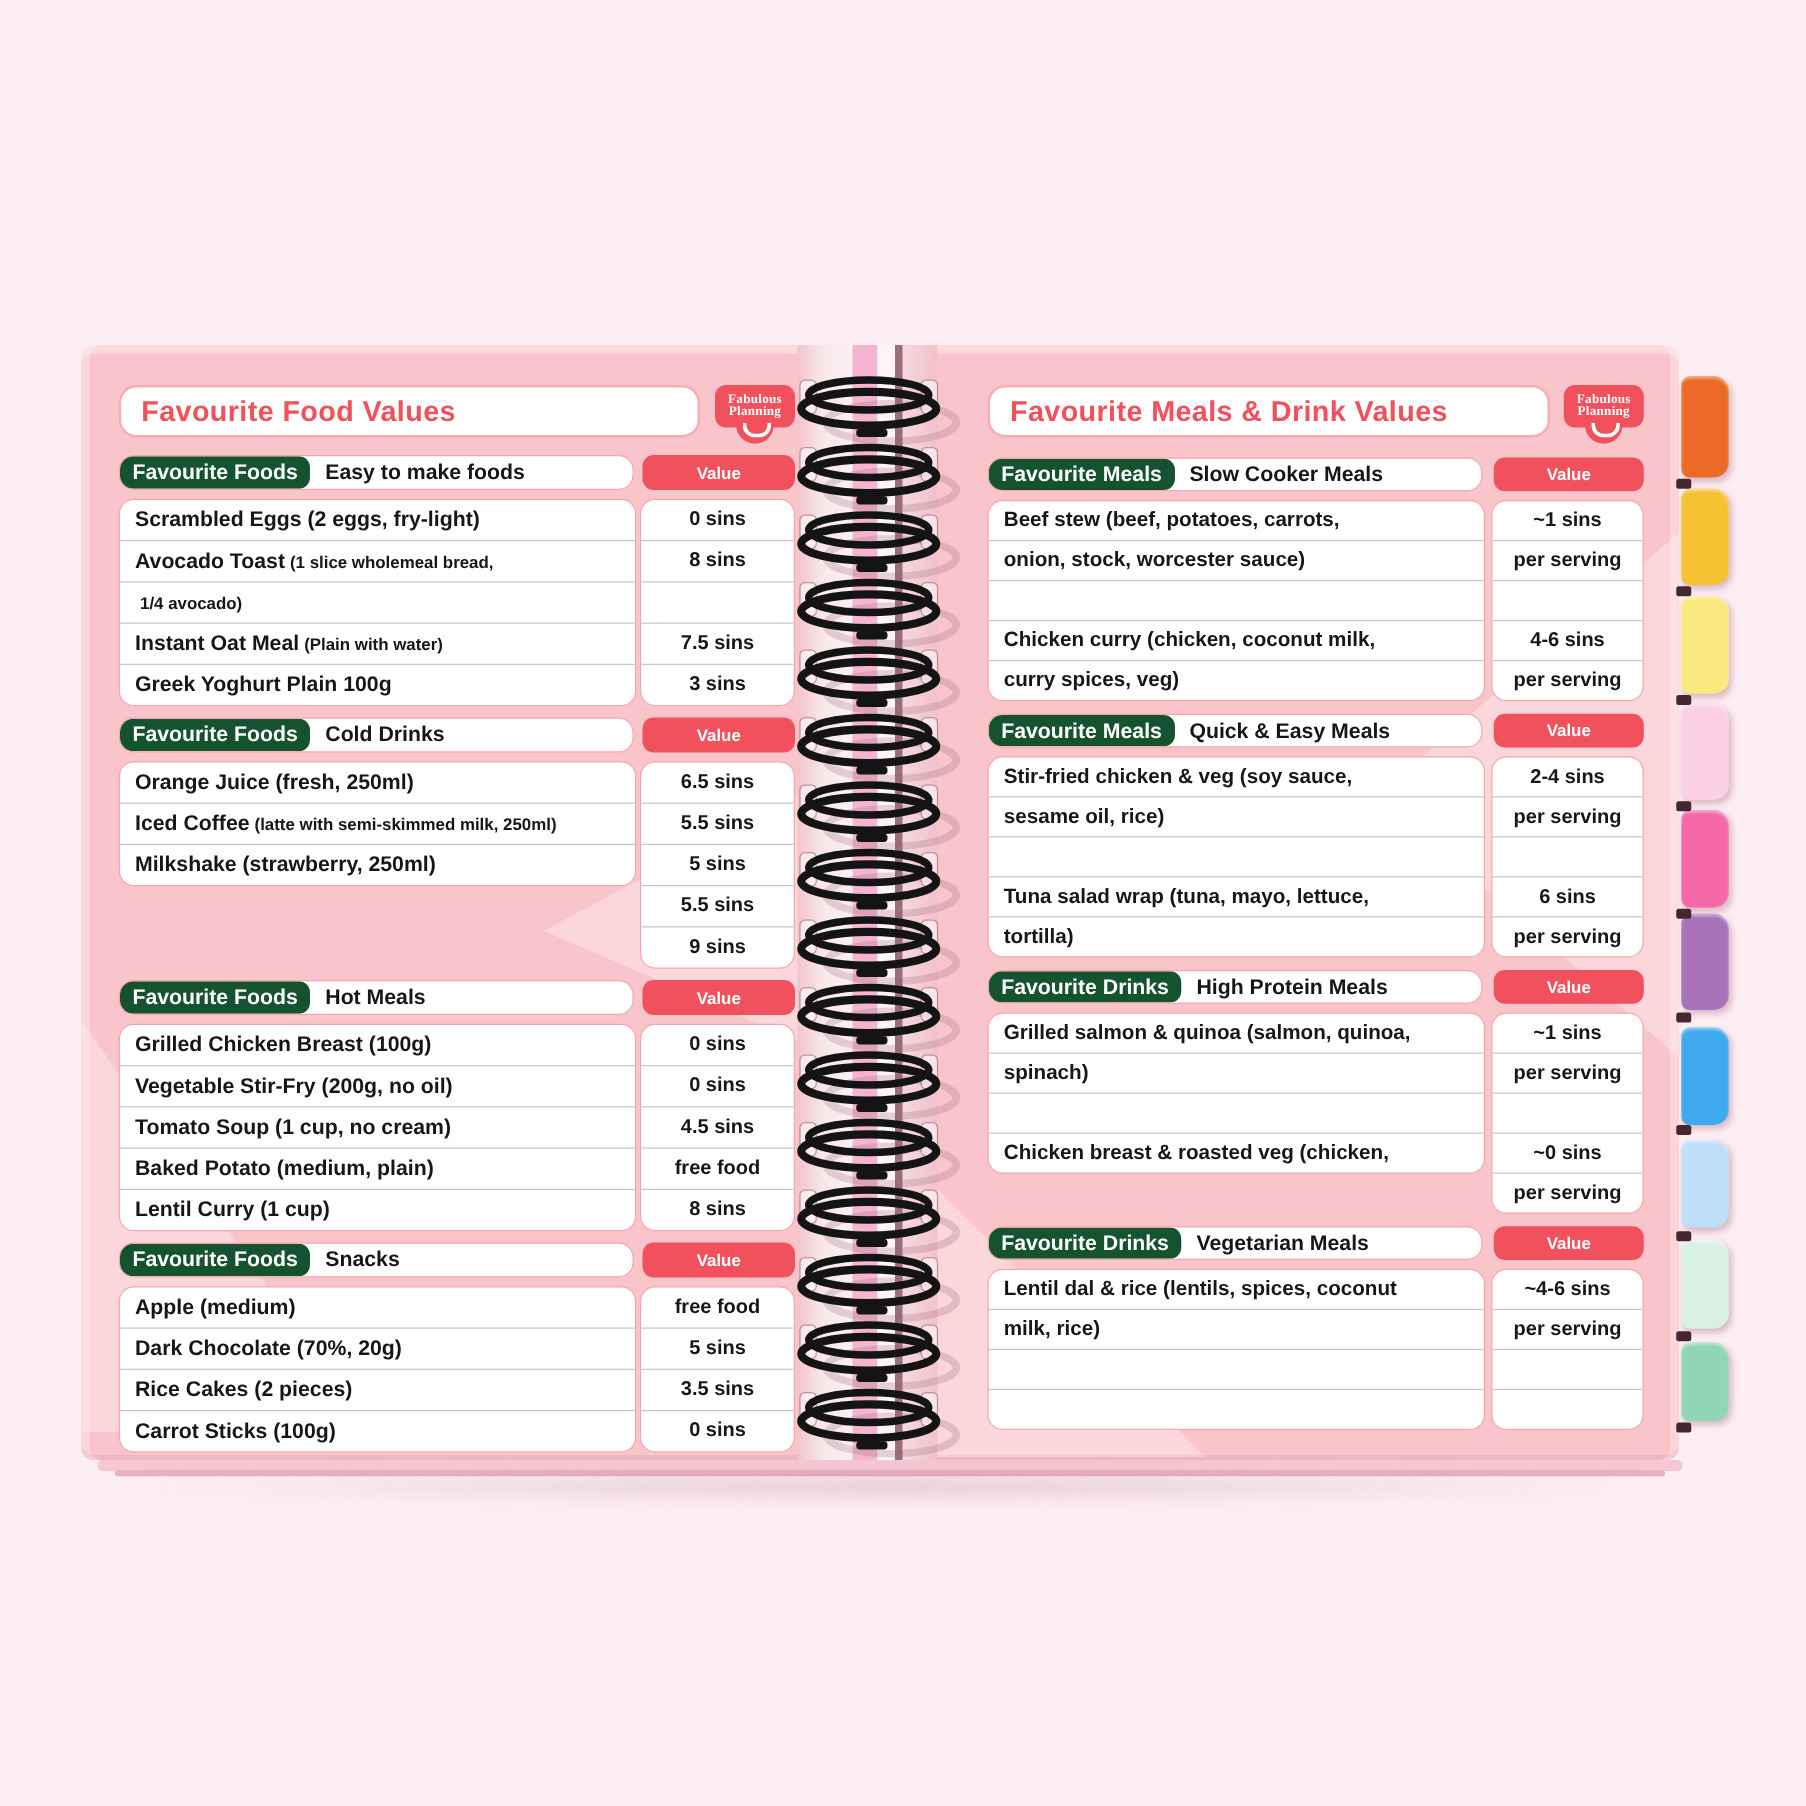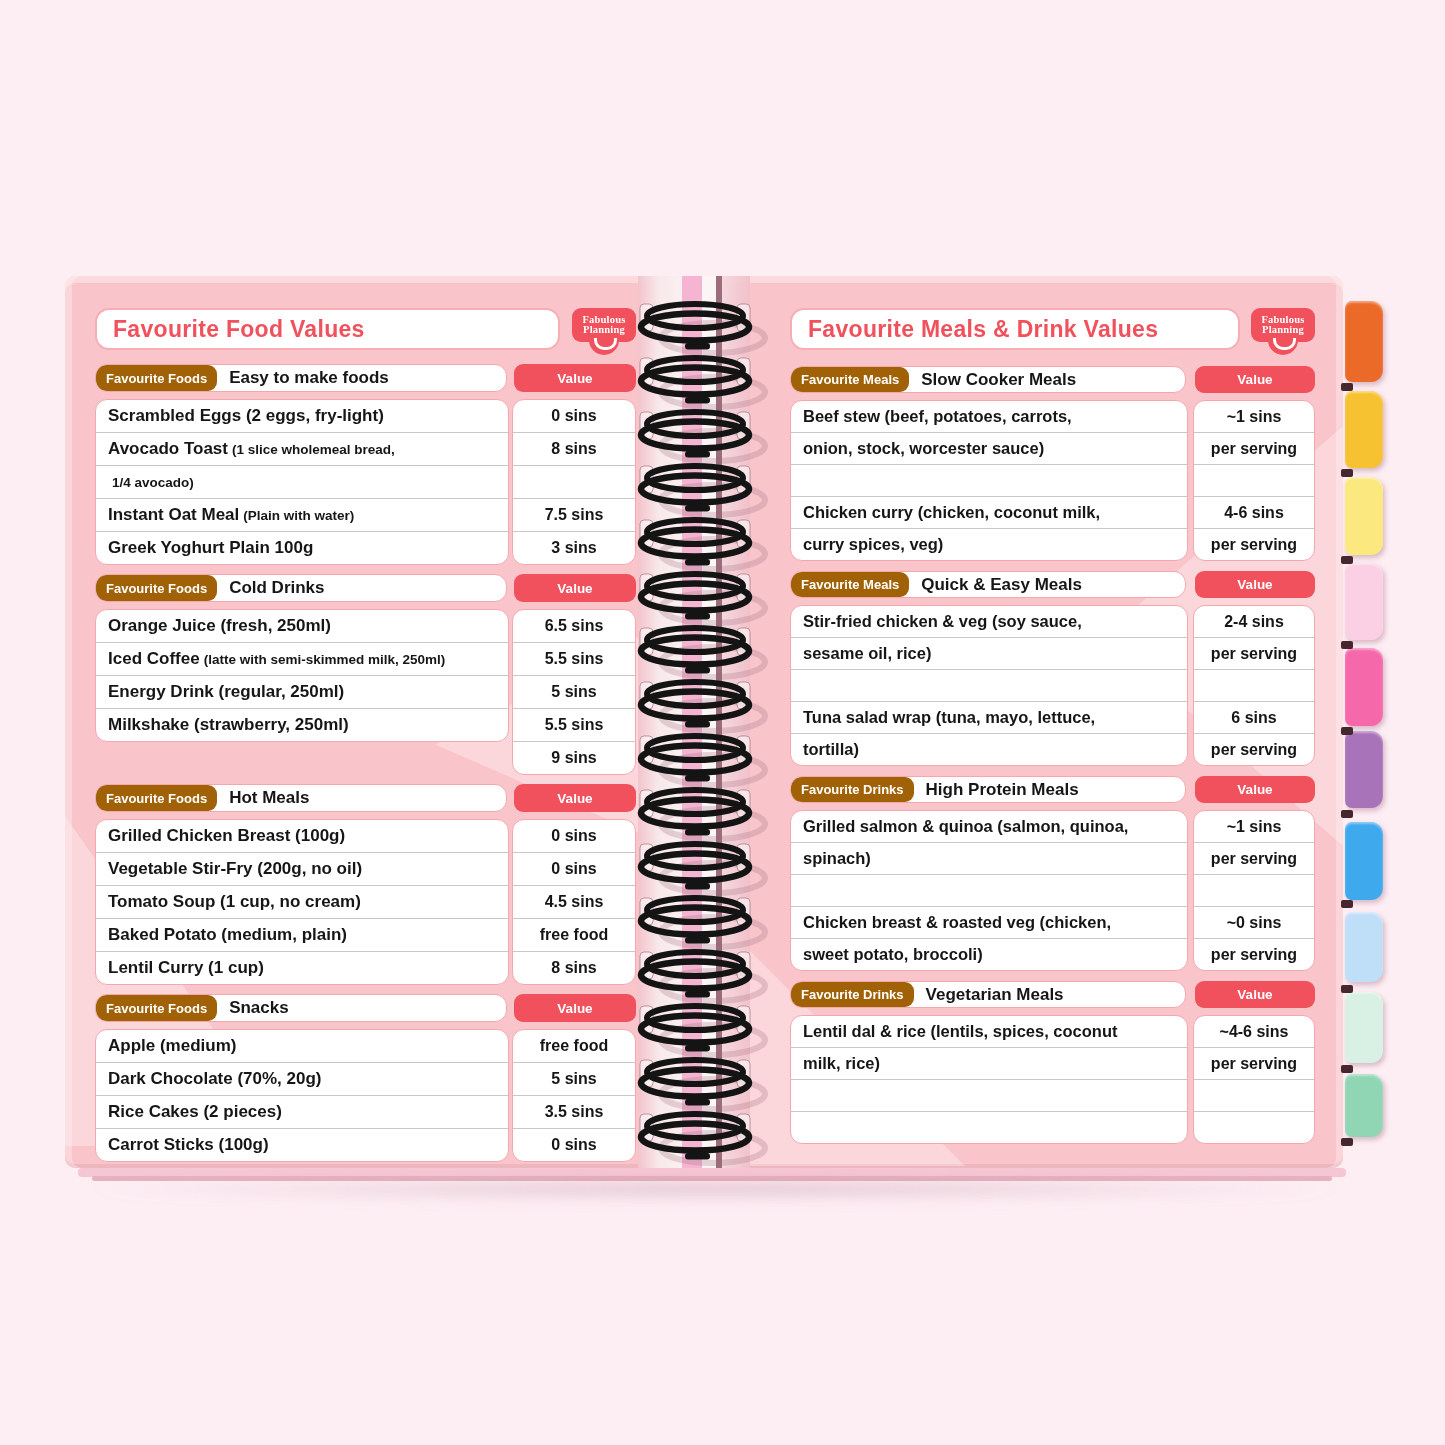--- a/index.html
+++ b/index.html
@@ -36,21 +36,21 @@
               background:#f0515c;border-radius:0 0 15px 15px;}
   .logo-smile::after{content:"";position:absolute;left:5px;top:-2px;width:17px;height:9px;
               border:3.5px solid #fff;border-top:none;border-radius:0 0 10px 10px;}
   
   section{position:relative;z-index:2;}
   .hdr{display:flex;justify-content:space-between;margin-bottom:7px;}
   .pl .hdr{height:28px;} .pr .hdr{height:27px;}
   .hdr-main{background:#fff;border:1.5px solid #f5a7ae;border-radius:12px;box-sizing:border-box;
             display:flex;align-items:center;overflow:hidden;}
   .pl .hdr-main{width:412px;} .pr .hdr-main{width:396px;}
-  .badge{height:100%;background:#a16207;color:#fff;font-weight:700;font-size:13px;
+  .badge{height:100%;background:#14532d;color:#fff;font-weight:700;font-size:17px;
          display:flex;align-items:center;padding:0 10px;border-radius:9px;flex:none;}
   .hdr-title{padding-left:12px;font-weight:700;font-size:17px;color:#161616;white-space:nowrap;}
   .hdr-value{background:#f0515c;border-radius:9px;color:#fff;font-weight:700;font-size:13.5px;
              display:flex;align-items:center;justify-content:center;box-sizing:border-box;}
   .pl .hdr-value{width:122px;} .pr .hdr-value{width:120px;}
   .block{display:flex;justify-content:space-between;}
   .pl .block{margin-bottom:9px;} .pr .block{margin-bottom:10px;}
   .items,.vals{background:#fff;border:1.5px solid #f5a7ae;border-radius:12px;box-sizing:content-box;
                overflow:hidden;align-self:flex-start;}
   .pl .items{width:412px;} .pr .items{width:396px;}
@@ -130,21 +130,20 @@
         <div class="hdr-main">
           <span class="badge">Favourite Foods</span>
           <span class="hdr-title">Cold Drinks</span>
         </div>
         <div class="hdr-value">Value</div>
       </div>
       <div class="block">
         <div class="items">
           <div class="line"><span class="t">Orange Juice (fresh, 250ml)</span><span class="s"></span></div>
           <div class="line"><span class="t">Iced Coffee</span><span class="s">(latte with semi-skimmed milk, 250ml)</span></div>
-          <div class="line"><span class="t">Energy Drink (regular, 250ml)</span><span class="s"></span></div>
           <div class="line"><span class="t">Milkshake (strawberry, 250ml)</span><span class="s"></span></div>
         </div>
         <div class="vals">
           <div class="line vline">6.5 sins</div>
           <div class="line vline">5.5 sins</div>
           <div class="line vline">5 sins</div>
           <div class="line vline">5.5 sins</div>
           <div class="line vline">9 sins</div>
         </div>
       </div>
@@ -275,21 +274,20 @@
           <span class="hdr-title">High Protein Meals</span>
         </div>
         <div class="hdr-value">Value</div>
       </div>
       <div class="block">
         <div class="items">
           <div class="line"><span class="t">Grilled salmon &amp; quinoa (salmon, quinoa,</span></div>
           <div class="line"><span class="t">spinach)</span></div>
           <div class="line"><span class="t"></span></div>
           <div class="line"><span class="t">Chicken breast &amp; roasted veg (chicken,</span></div>
-          <div class="line"><span class="t">sweet potato, broccoli)</span></div>
         </div>
         <div class="vals">
           <div class="line vline">~1 sins</div>
           <div class="line vline">per serving</div>
           <div class="line vline"></div>
           <div class="line vline">~0 sins</div>
           <div class="line vline">per serving</div>
         </div>
       </div>
     </section>

